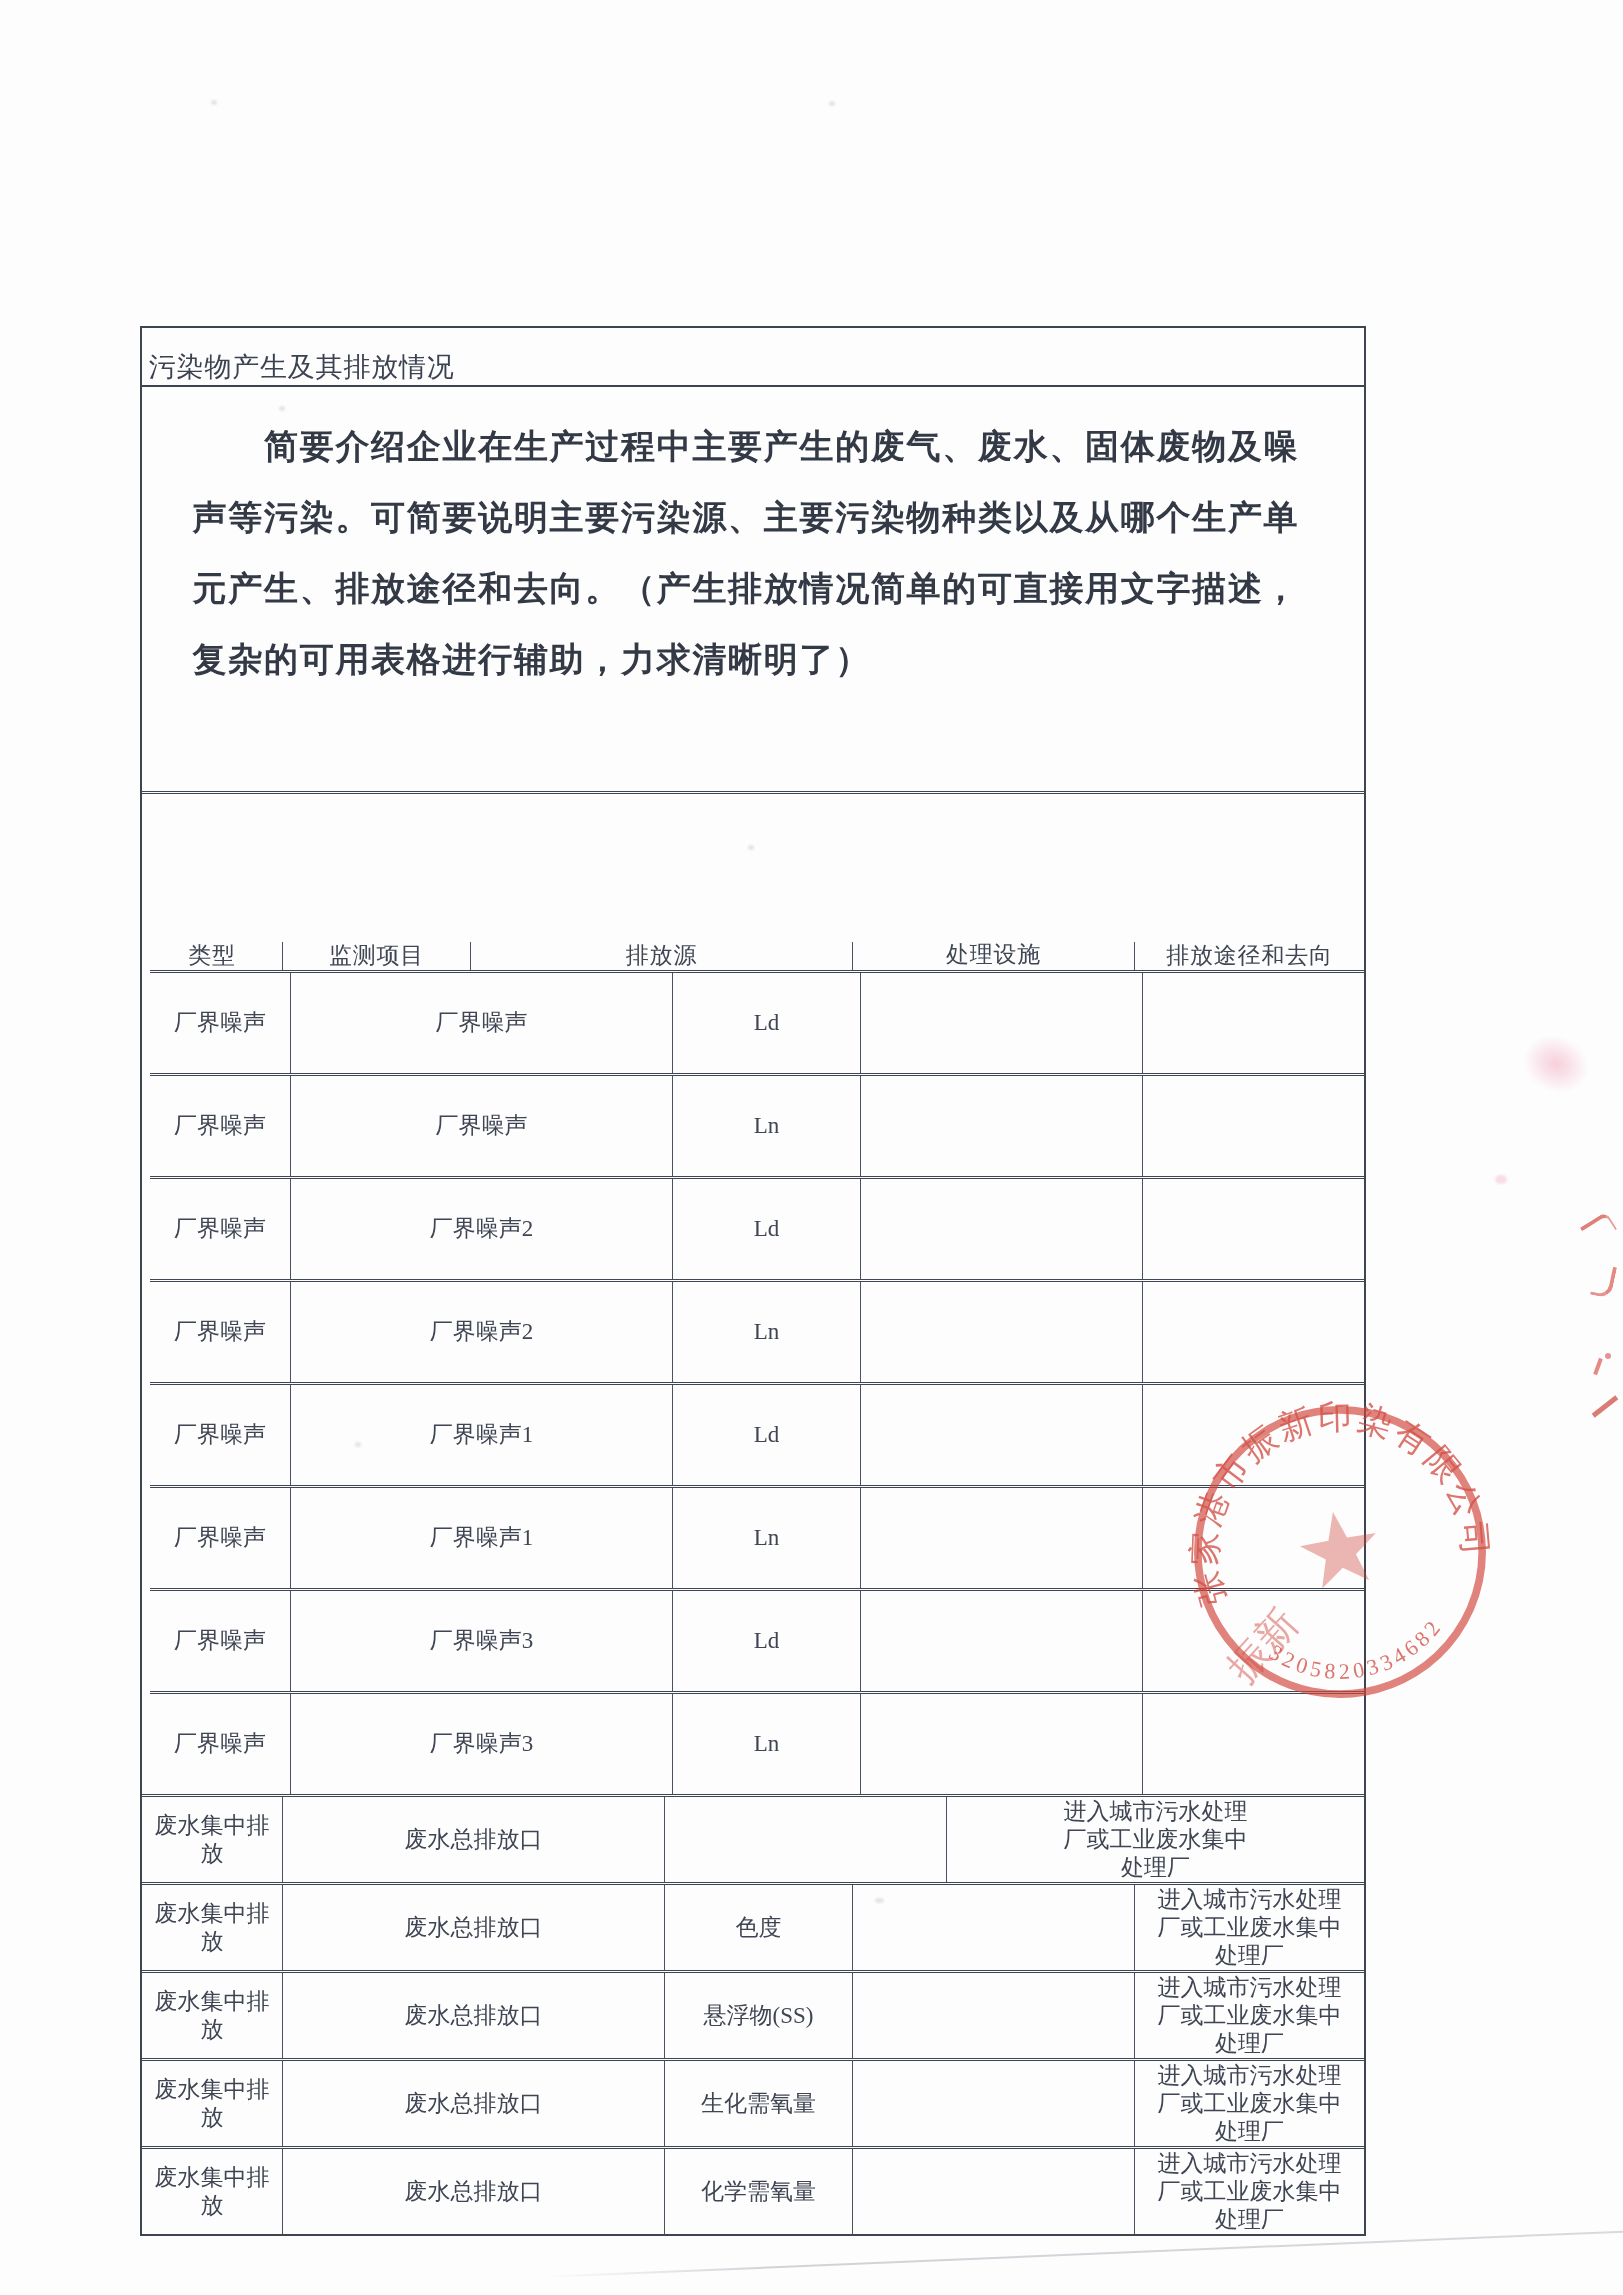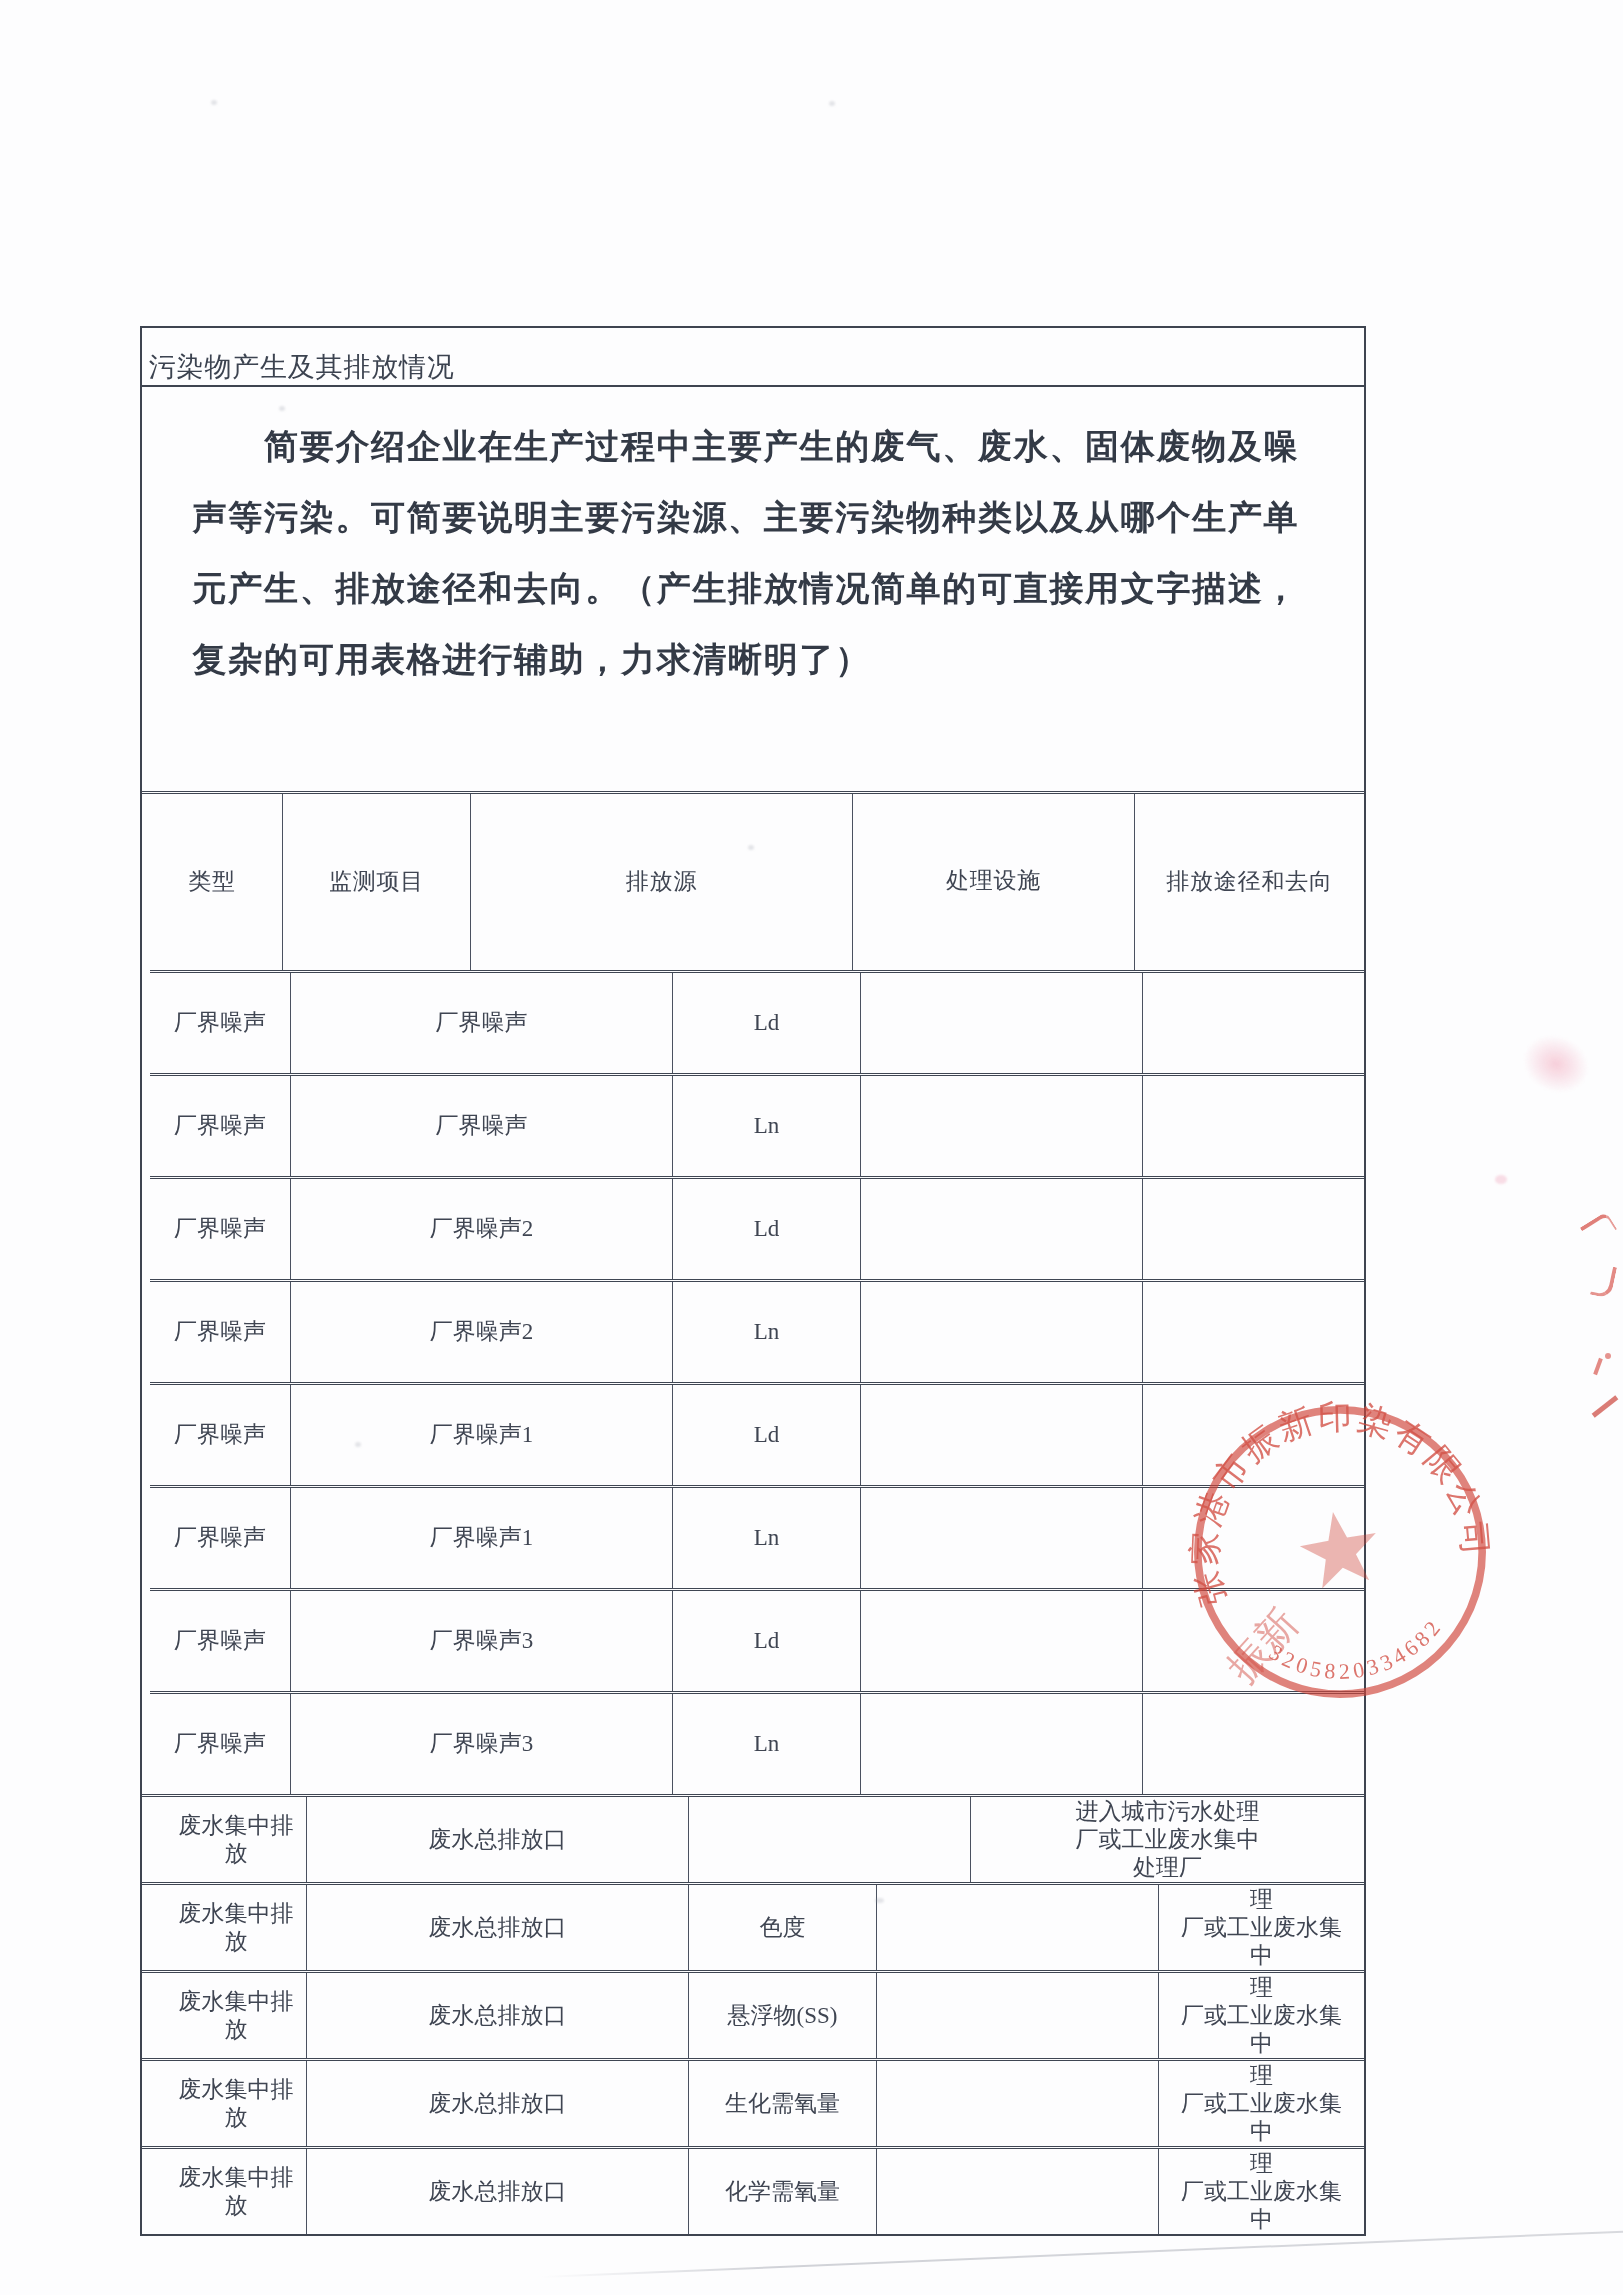--- a/index.html
+++ b/index.html
@@ -40,23 +40,23 @@
     font-size:34px;
     line-height:71px;
     letter-spacing:1.7px;
     color:#333a46;
     white-space:pre-line;
   }
 
   
   .tbl{width:100%;}
   .tr{display:flex;border-top:3.4px double #3f4653;}
-  .tr.header-row{height:176px;}
+  .tr.header-row{height:176px;align-items:flex-end;}
   .tr.row-noise{height:100px;margin-left:8px;}
-  .tr.row-waste{height:85px;padding-left:24px;}
+  .tr.row-waste{height:85px;}
   .td{
     display:flex;align-items:center;justify-content:center;
     text-align:center;
     box-sizing:border-box;
     font-size:23px;
     color:#3f4552;
     white-space:pre-line;
     line-height:28px;
     overflow:hidden;
   }

